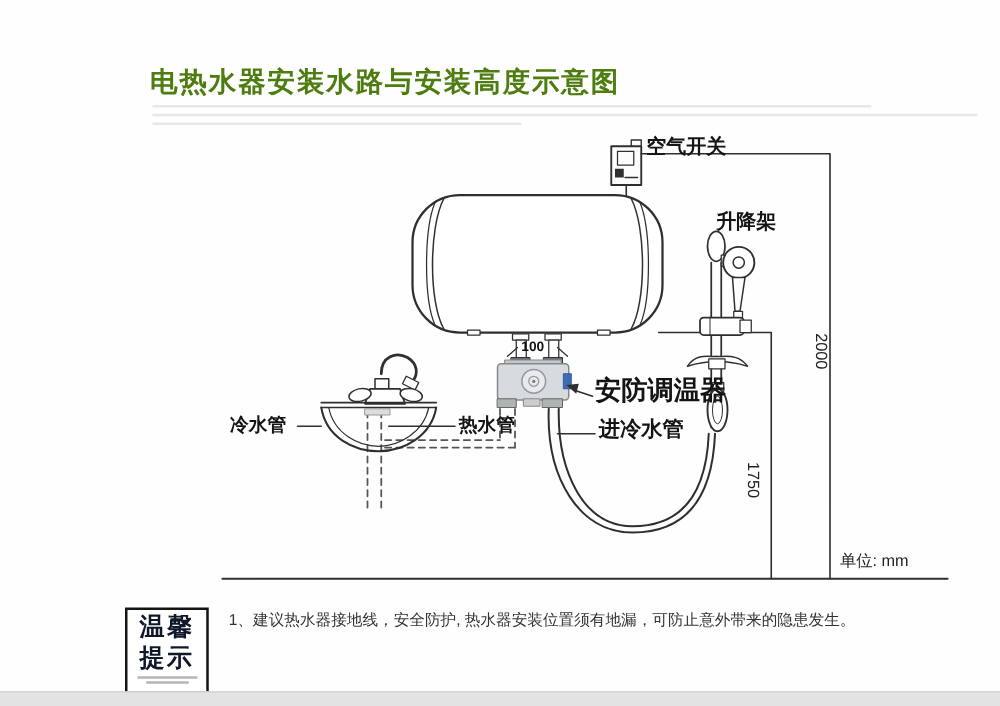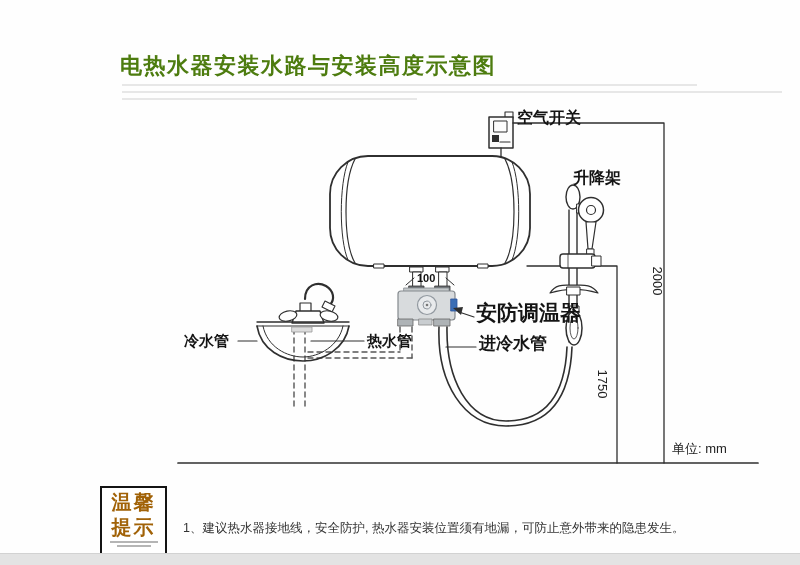--- a/index.html
+++ b/index.html
@@ -8,21 +8,21 @@
   #lineart{position:absolute;left:0;top:0;}
   .lbl{position:absolute;font-weight:700;color:#141414;white-space:nowrap;line-height:1;}
   .title{position:absolute;left:120px;top:51px;font-size:22px;font-weight:800;letter-spacing:1.5px;color:#4d7c0f;}
   .faintbar{position:absolute;height:2px;background:#e7e7e7;}
   .dim-rot{position:absolute;width:40px;height:14px;font-size:13px;font-weight:400;color:#222;
            text-align:center;transform:rotate(90deg);line-height:14px;}
   .unit{position:absolute;left:672px;top:440px;font-size:13px;color:#222;font-weight:400;}
   .dim100{position:absolute;left:417px;top:272px;width:28px;font-size:11px;font-weight:700;color:#111;}
   .tips-box{position:absolute;left:100px;top:486px;width:67px;height:69px;border:2px solid #141414;
             box-sizing:border-box;text-align:center;background:#fff;}
-  .tips-badge{font-size:20px;font-weight:800;line-height:1.12;letter-spacing:2px;color:#a16207;margin-top:3px;}
+  .tips-badge{font-size:20px;font-weight:800;line-height:1.12;letter-spacing:2px;color:#0f172a;margin-top:3px;}
   .tips-minibar{height:2px;background:#b5b5b5;margin:2px auto 0;}
   .note{position:absolute;left:183px;font-size:12.5px;color:#333;font-weight:400;white-space:nowrap;}
   .footer-strip{position:absolute;left:0;top:553px;width:800px;height:12px;background:#e3e3e3;border-top:1px solid #d2d2d2;}
 </style>
 </head>
 <body>
 
 <div id="stage">
 
   <div class="title">电热水器安装水路与安装高度示意图</div>
@@ -146,16 +146,16 @@
   <div class="dim-rot" style="left:582px;top:377px;">1750</div>
   <div class="unit">单位: mm</div>
 
   <div class="tips-box">
     <div class="tips-badge">温馨</div>
     <div class="tips-badge">提示</div>
     <div class="tips-minibar" style="width:48px;"></div>
     <div class="tips-minibar" style="width:34px;"></div>
   </div>
 
-  <div class="note" style="top:488px;margin-top:32px;">1、建议热水器接地线，安全防护, 热水器安装位置须有地漏，可防止意外带来的隐患发生。</div>
+  <div class="note" style="top:488px;">1、建议热水器接地线，安全防护, 热水器安装位置须有地漏，可防止意外带来的隐患发生。</div>
 
   <div class="footer-strip"></div>
 </div>
 
 </body></html>

